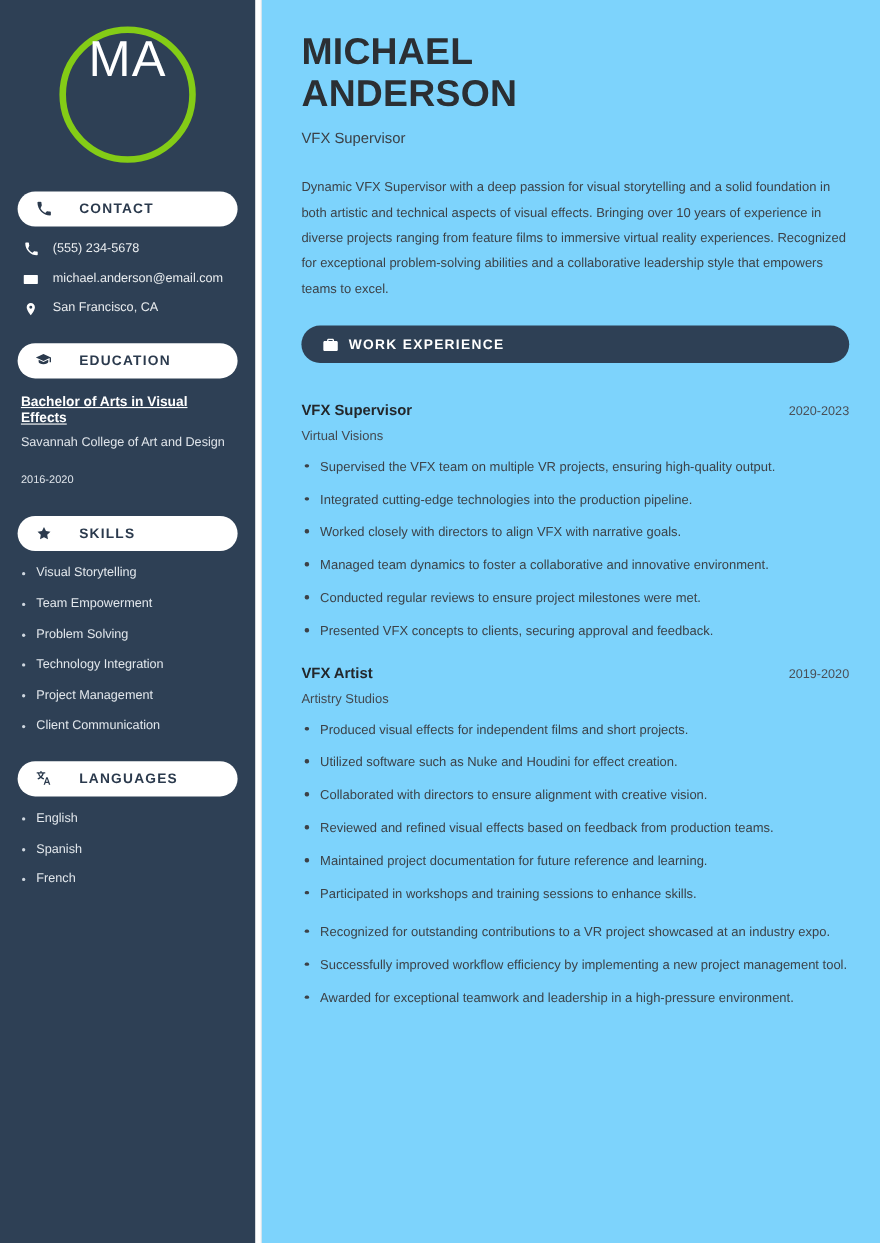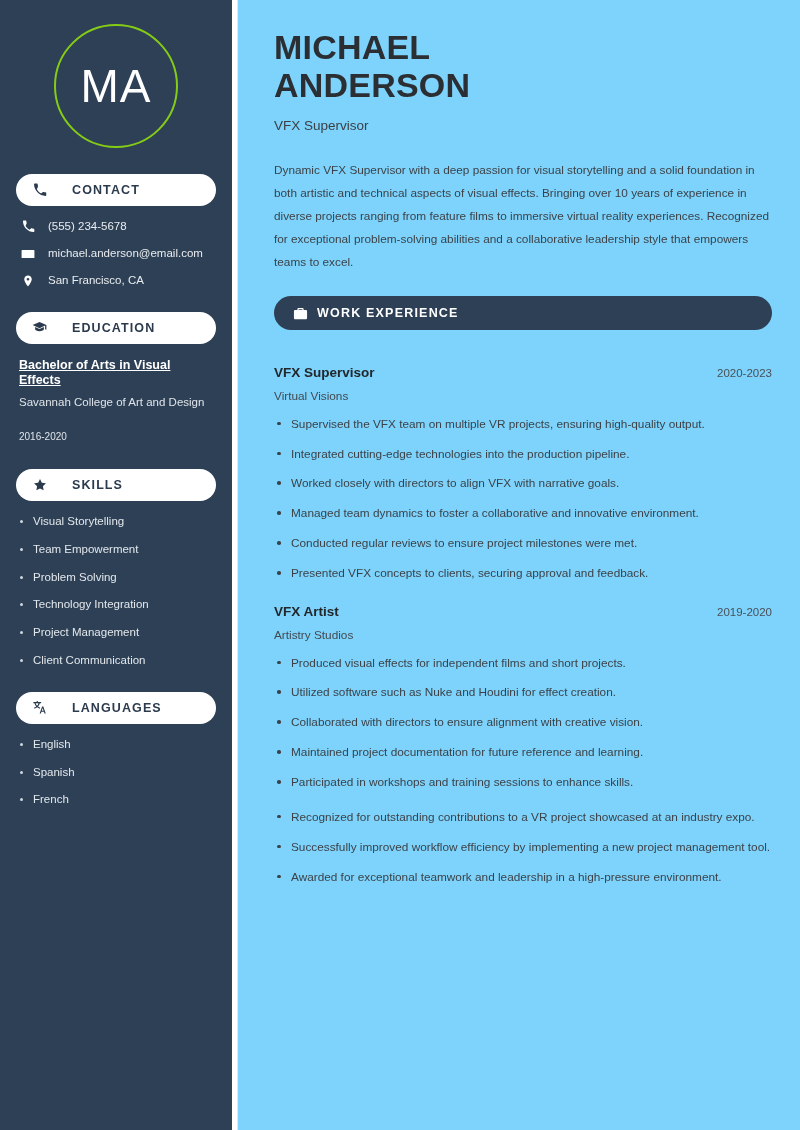--- a/index.html
+++ b/index.html
@@ -40,23 +40,22 @@
   .avatar-wrap {
     display: flex;
     justify-content: center;
     padding-top: 24px;
     padding-bottom: 26px;
   }
   .avatar {
     width: 124px;
     height: 124px;
     border-radius: 50%;
-    border: 2px solid #84cc16;
-    display: flex;
-    align-items: center;
+    border: 6px solid #84cc16;
+    display: flex;
     justify-content: center;
   }
   .avatar-initials {
     font-size: 46px;
     font-weight: 400;
     letter-spacing: 1px;
     color: #ffffff;
     line-height: 1;
   }
 
@@ -398,20 +397,21 @@
     <div class="job gap-before-bar">
       <div class="job-head">
         <span class="job-role">VFX Artist</span>
         <span class="job-dates">2019-2020</span>
       </div>
       <div class="job-company">Artistry Studios</div>
       <ul class="bullets">
         <li>Produced visual effects for independent films and short projects.</li>
         <li>Utilized software such as Nuke and Houdini for effect creation.</li>
         <li>Collaborated with directors to ensure alignment with creative vision.</li>
+        <li>Reviewed and refined visual effects based on feedback from production teams.</li>
         <li>Maintained project documentation for future reference and learning.</li>
         <li>Participated in workshops and training sessions to enhance skills.</li>
       </ul>
     </div>
 
 
     <ul class="bullets achv-list">
       <li>Recognized for outstanding contributions to a VR project showcased at an industry expo.</li>
       <li>Successfully improved workflow efficiency by implementing a new project management tool.</li>
       <li>Awarded for exceptional teamwork and leadership in a high-pressure environment.</li>

